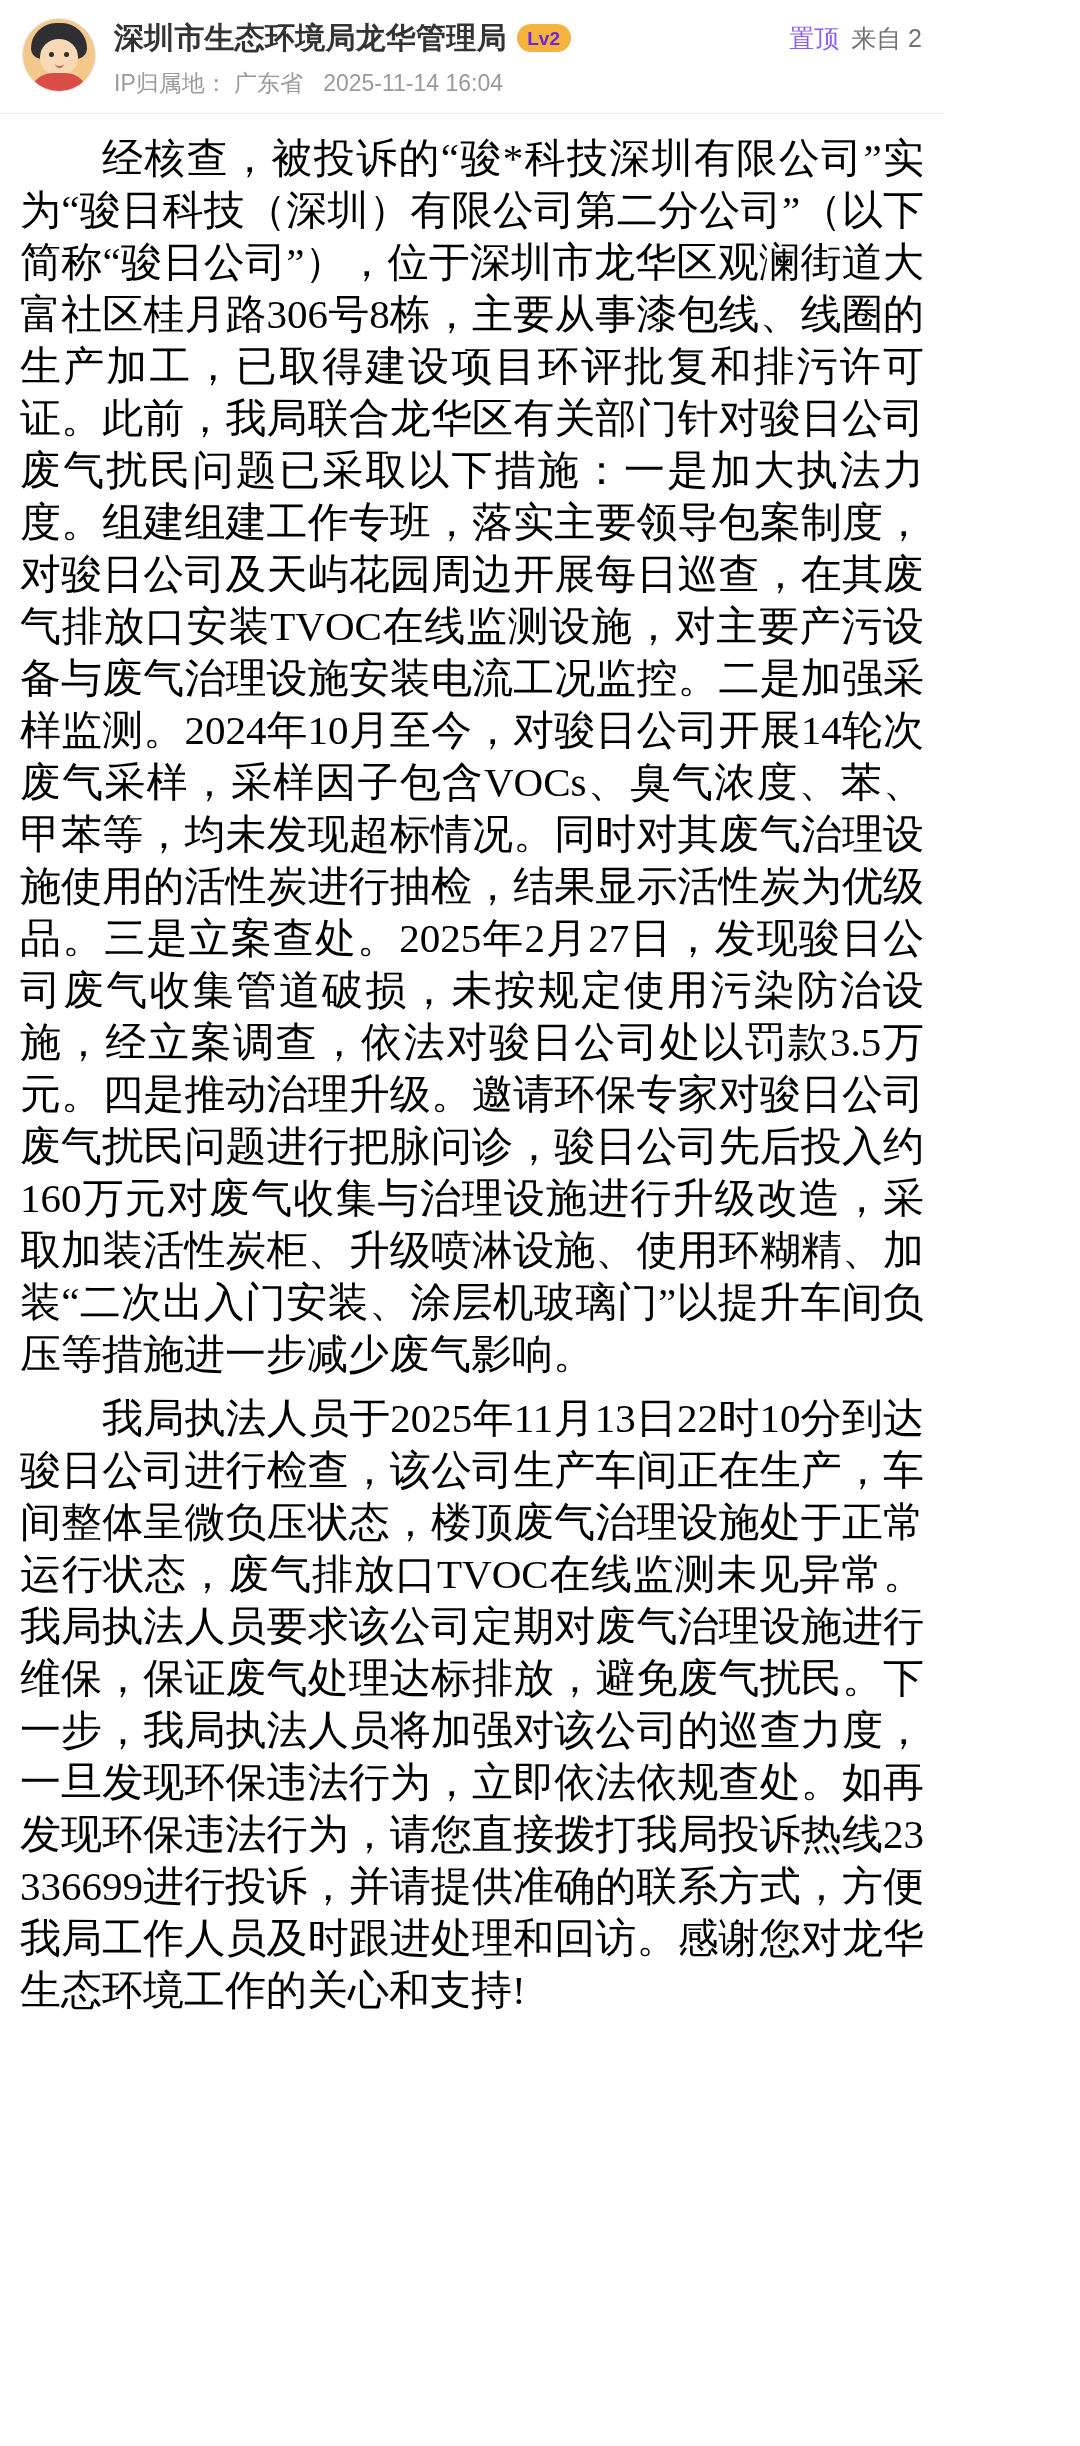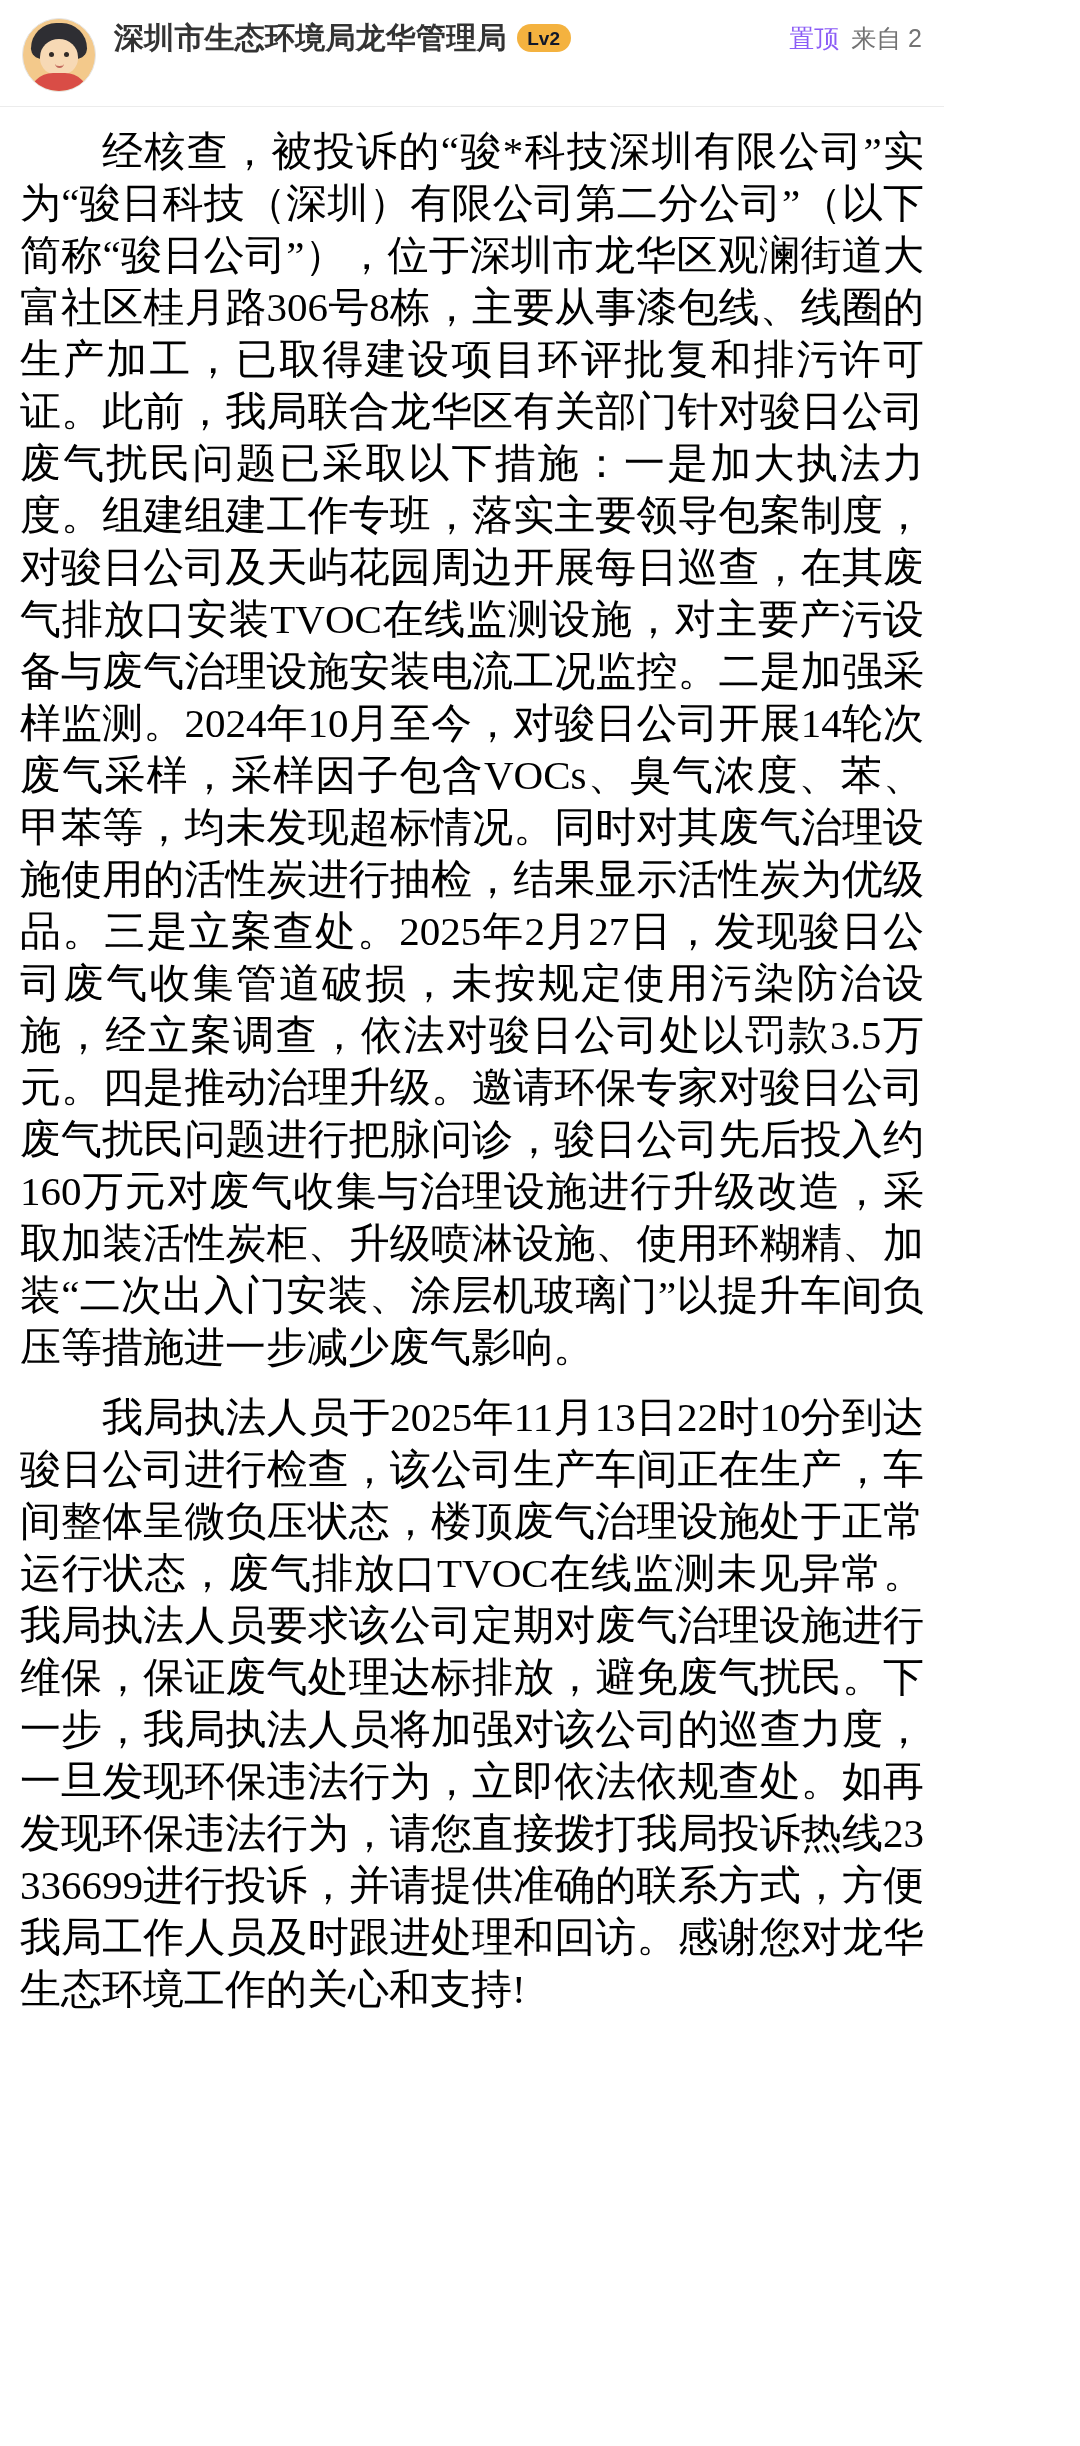--- a/index.html
+++ b/index.html
@@ -99,21 +99,21 @@
   .level-badge {
     display: inline-flex;
     align-items: center;
     justify-content: center;
     min-width: 54px;
     height: 28px;
     padding: 0 8px;
     box-sizing: border-box;
     border-radius: 14px;
     background: #f4b23f;
-    color: #0f172a;
+    color: #6d28d9;
     font-size: 19px;
     font-weight: 700;
     line-height: 1;
   }
   .meta-row {
     display: flex;
     align-items: center;
     gap: 20px;
     margin-top: 10px;
     font-size: 23px;
@@ -155,21 +155,21 @@
     margin: 0;
     font-family: "Liberation Serif", serif;
     font-size: 41px;
     line-height: 52px;
     color: #000000;
     text-indent: 2em;
     text-align: justify;
     word-break: break-all;
     letter-spacing: 0px;
   }
-  .post-body p + p { margin-top: 18px; }
+  .post-body p + p { margin-top: 12px; }
 </style>
 </head>
 <body>
 
 <div class="page">
 
   <div class="post-header">
 
     <div class="avatar">
       <div class="hair"></div>
@@ -178,20 +178,24 @@
       <div class="eye-r"></div>
       <div class="mouth"></div>
       <div class="body"></div>
     </div>
 
     <div class="head-main">
       <div class="name-row">
         <span class="author-name">深圳市生态环境局龙华管理局</span>
         <span class="level-badge">Lv2</span>
       </div>
+      <div class="meta-row">
+        <span class="meta-ip">IP归属地：  广东省</span>
+        <span class="meta-time">2025-11-14 16:04</span>
+      </div>
     </div>
 
     <div class="head-right">
       <span class="pin-tag">置顶</span>
       <span class="source-text">来自 2</span>
     </div>
   </div>
 
   <div class="divider"></div>
 

